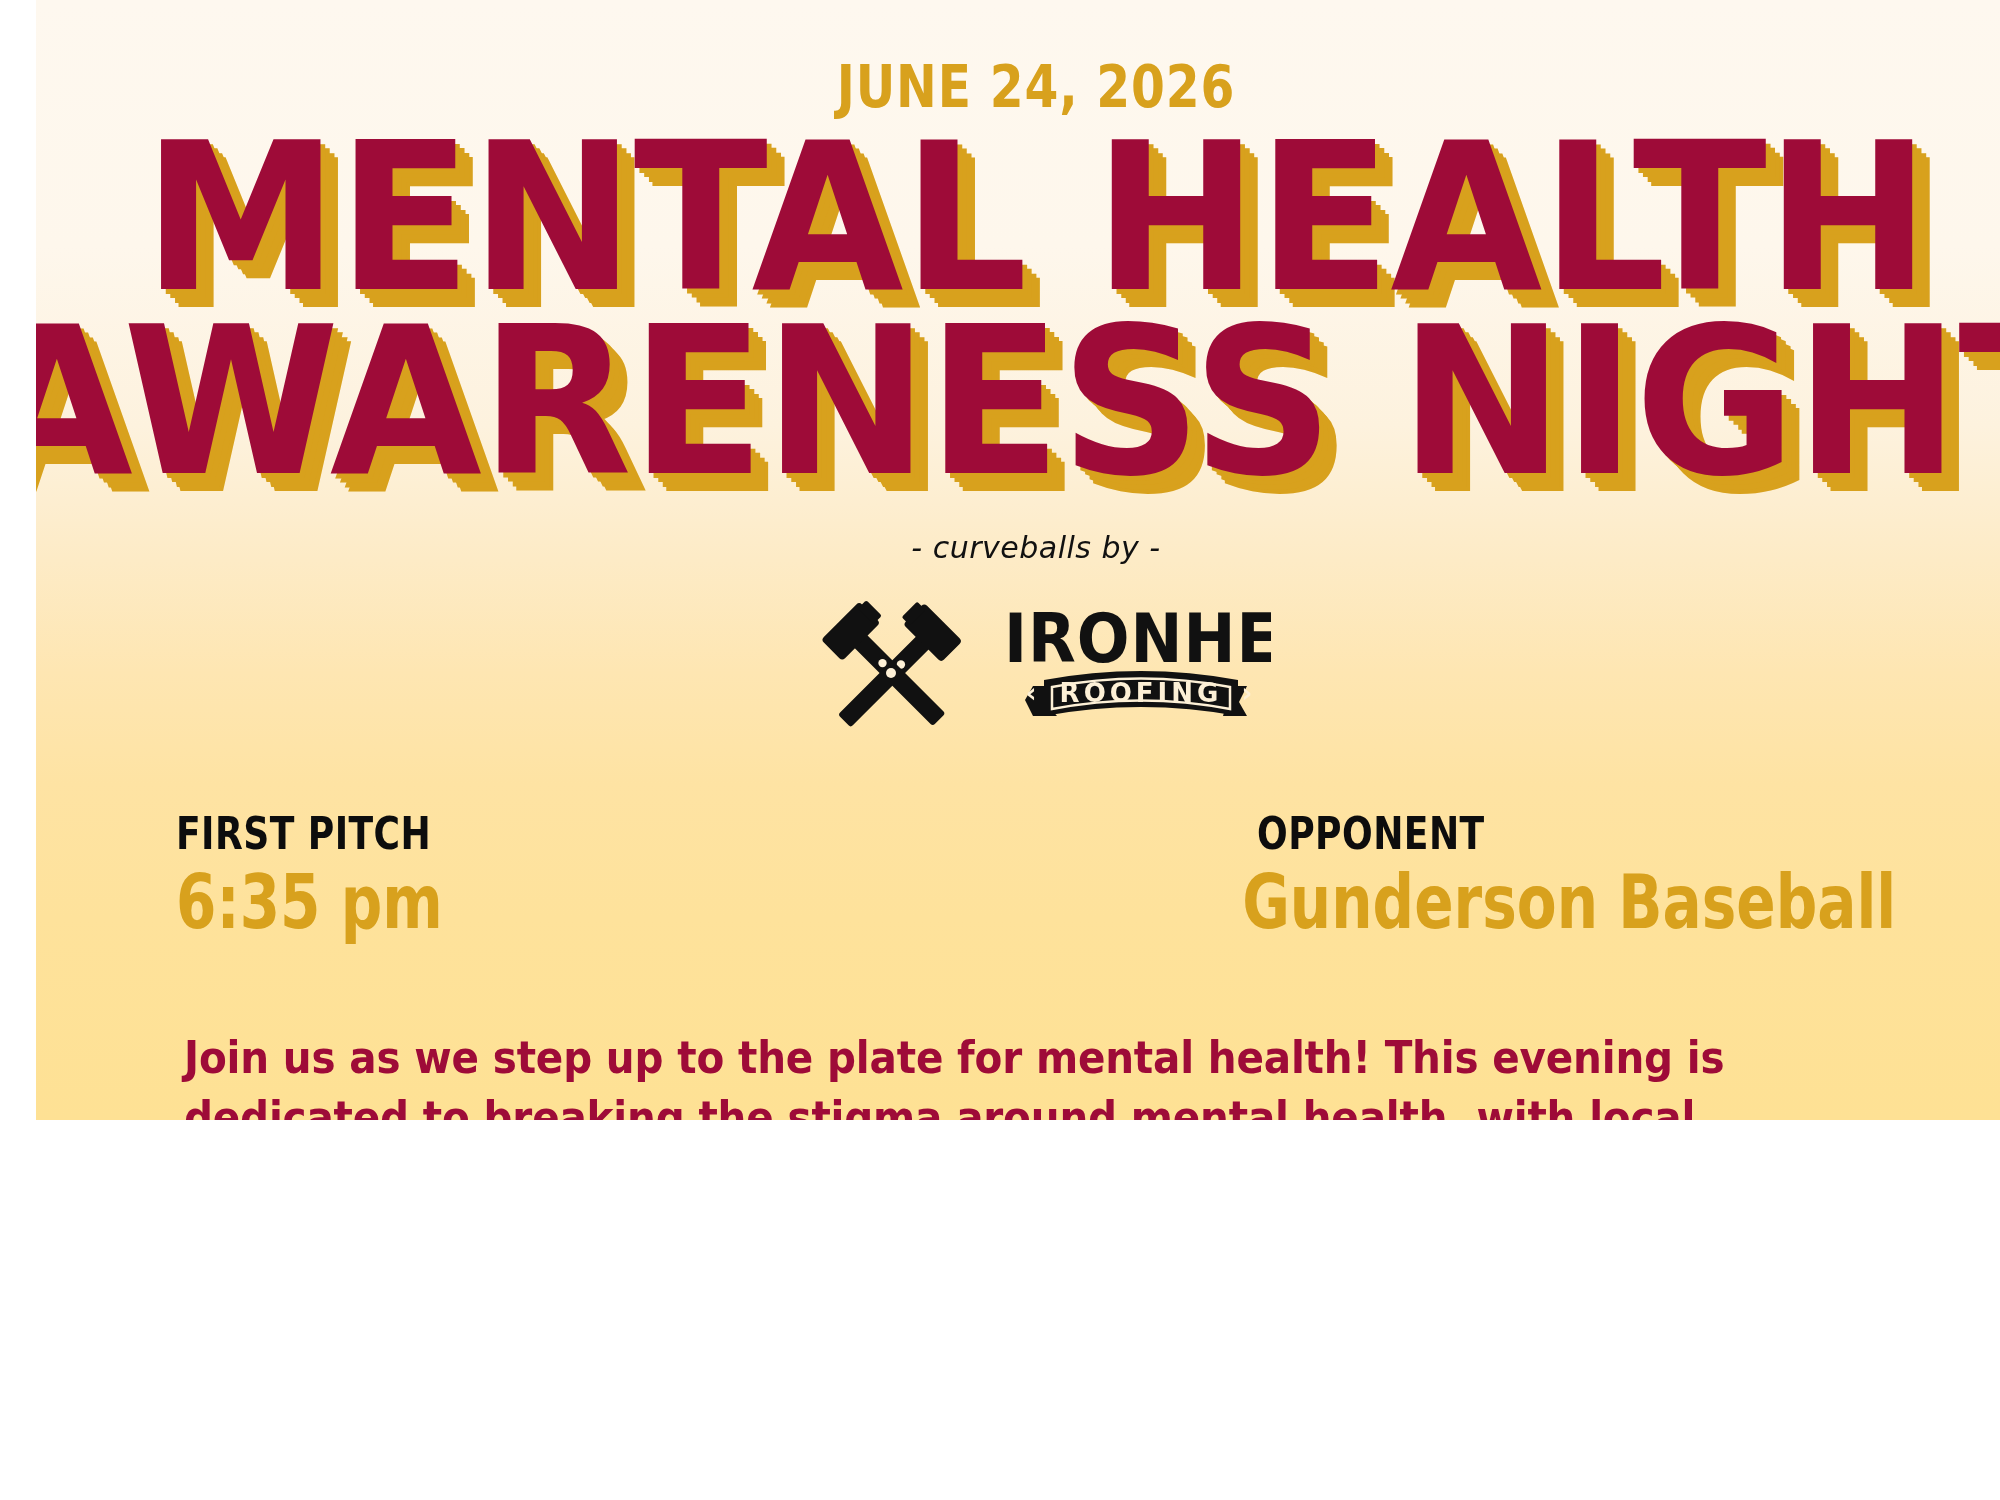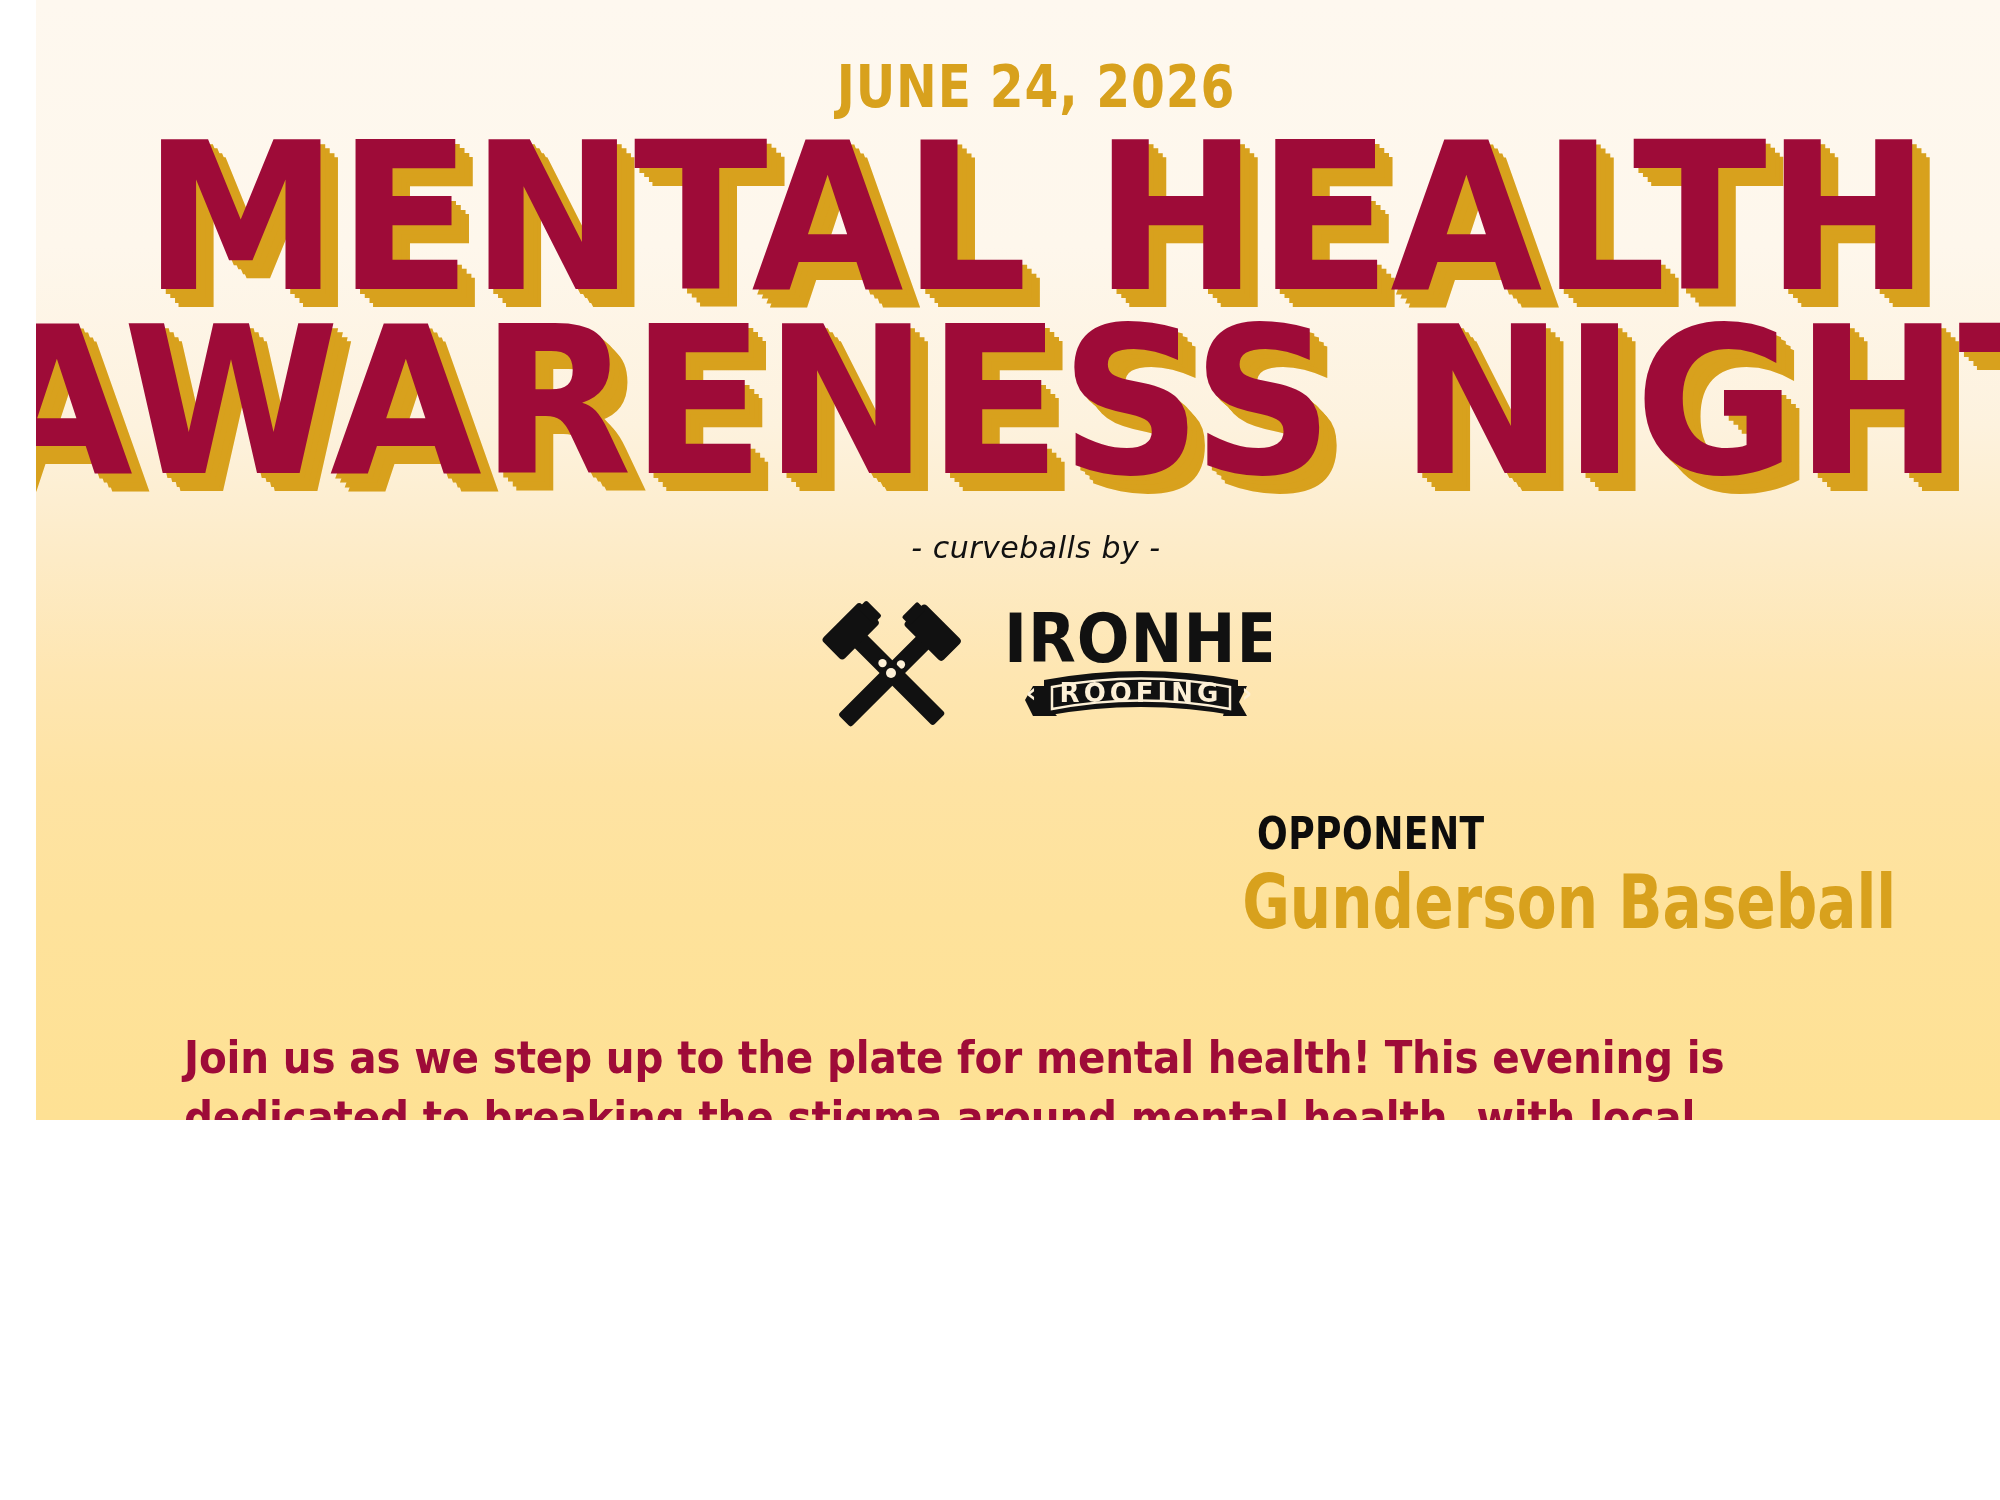--- a/index.html
+++ b/index.html
@@ -226,20 +226,24 @@
           <tspan>‹</tspan>
           <tspan dx="6">ROOFING</tspan>
           <tspan dx="6">›</tspan>
         </text>
       </g>
     </svg>
   </div>
 
   <div class="info-row">
 
+    <div class="info-block first-pitch">
+      <div class="info-label">FIRST PITCH</div>
+      <div class="info-value">6:35 pm</div>
+    </div>
 
 
     <div class="info-block opponent">
       <div class="info-label">OPPONENT</div>
       <div class="info-value">Gunderson Baseball</div>
     </div>
   </div>
 
   <div class="body-copy">Join us as we step up to the plate for mental health! This evening is dedicated to breaking the stigma around mental health, with local wellness organizations on-site to share resources and support for our community. Come out, enjoy some baseball, and let's show everyone that asking for help is a sign of strength — because no one should have to face life's curveballs alone.</div>
 

